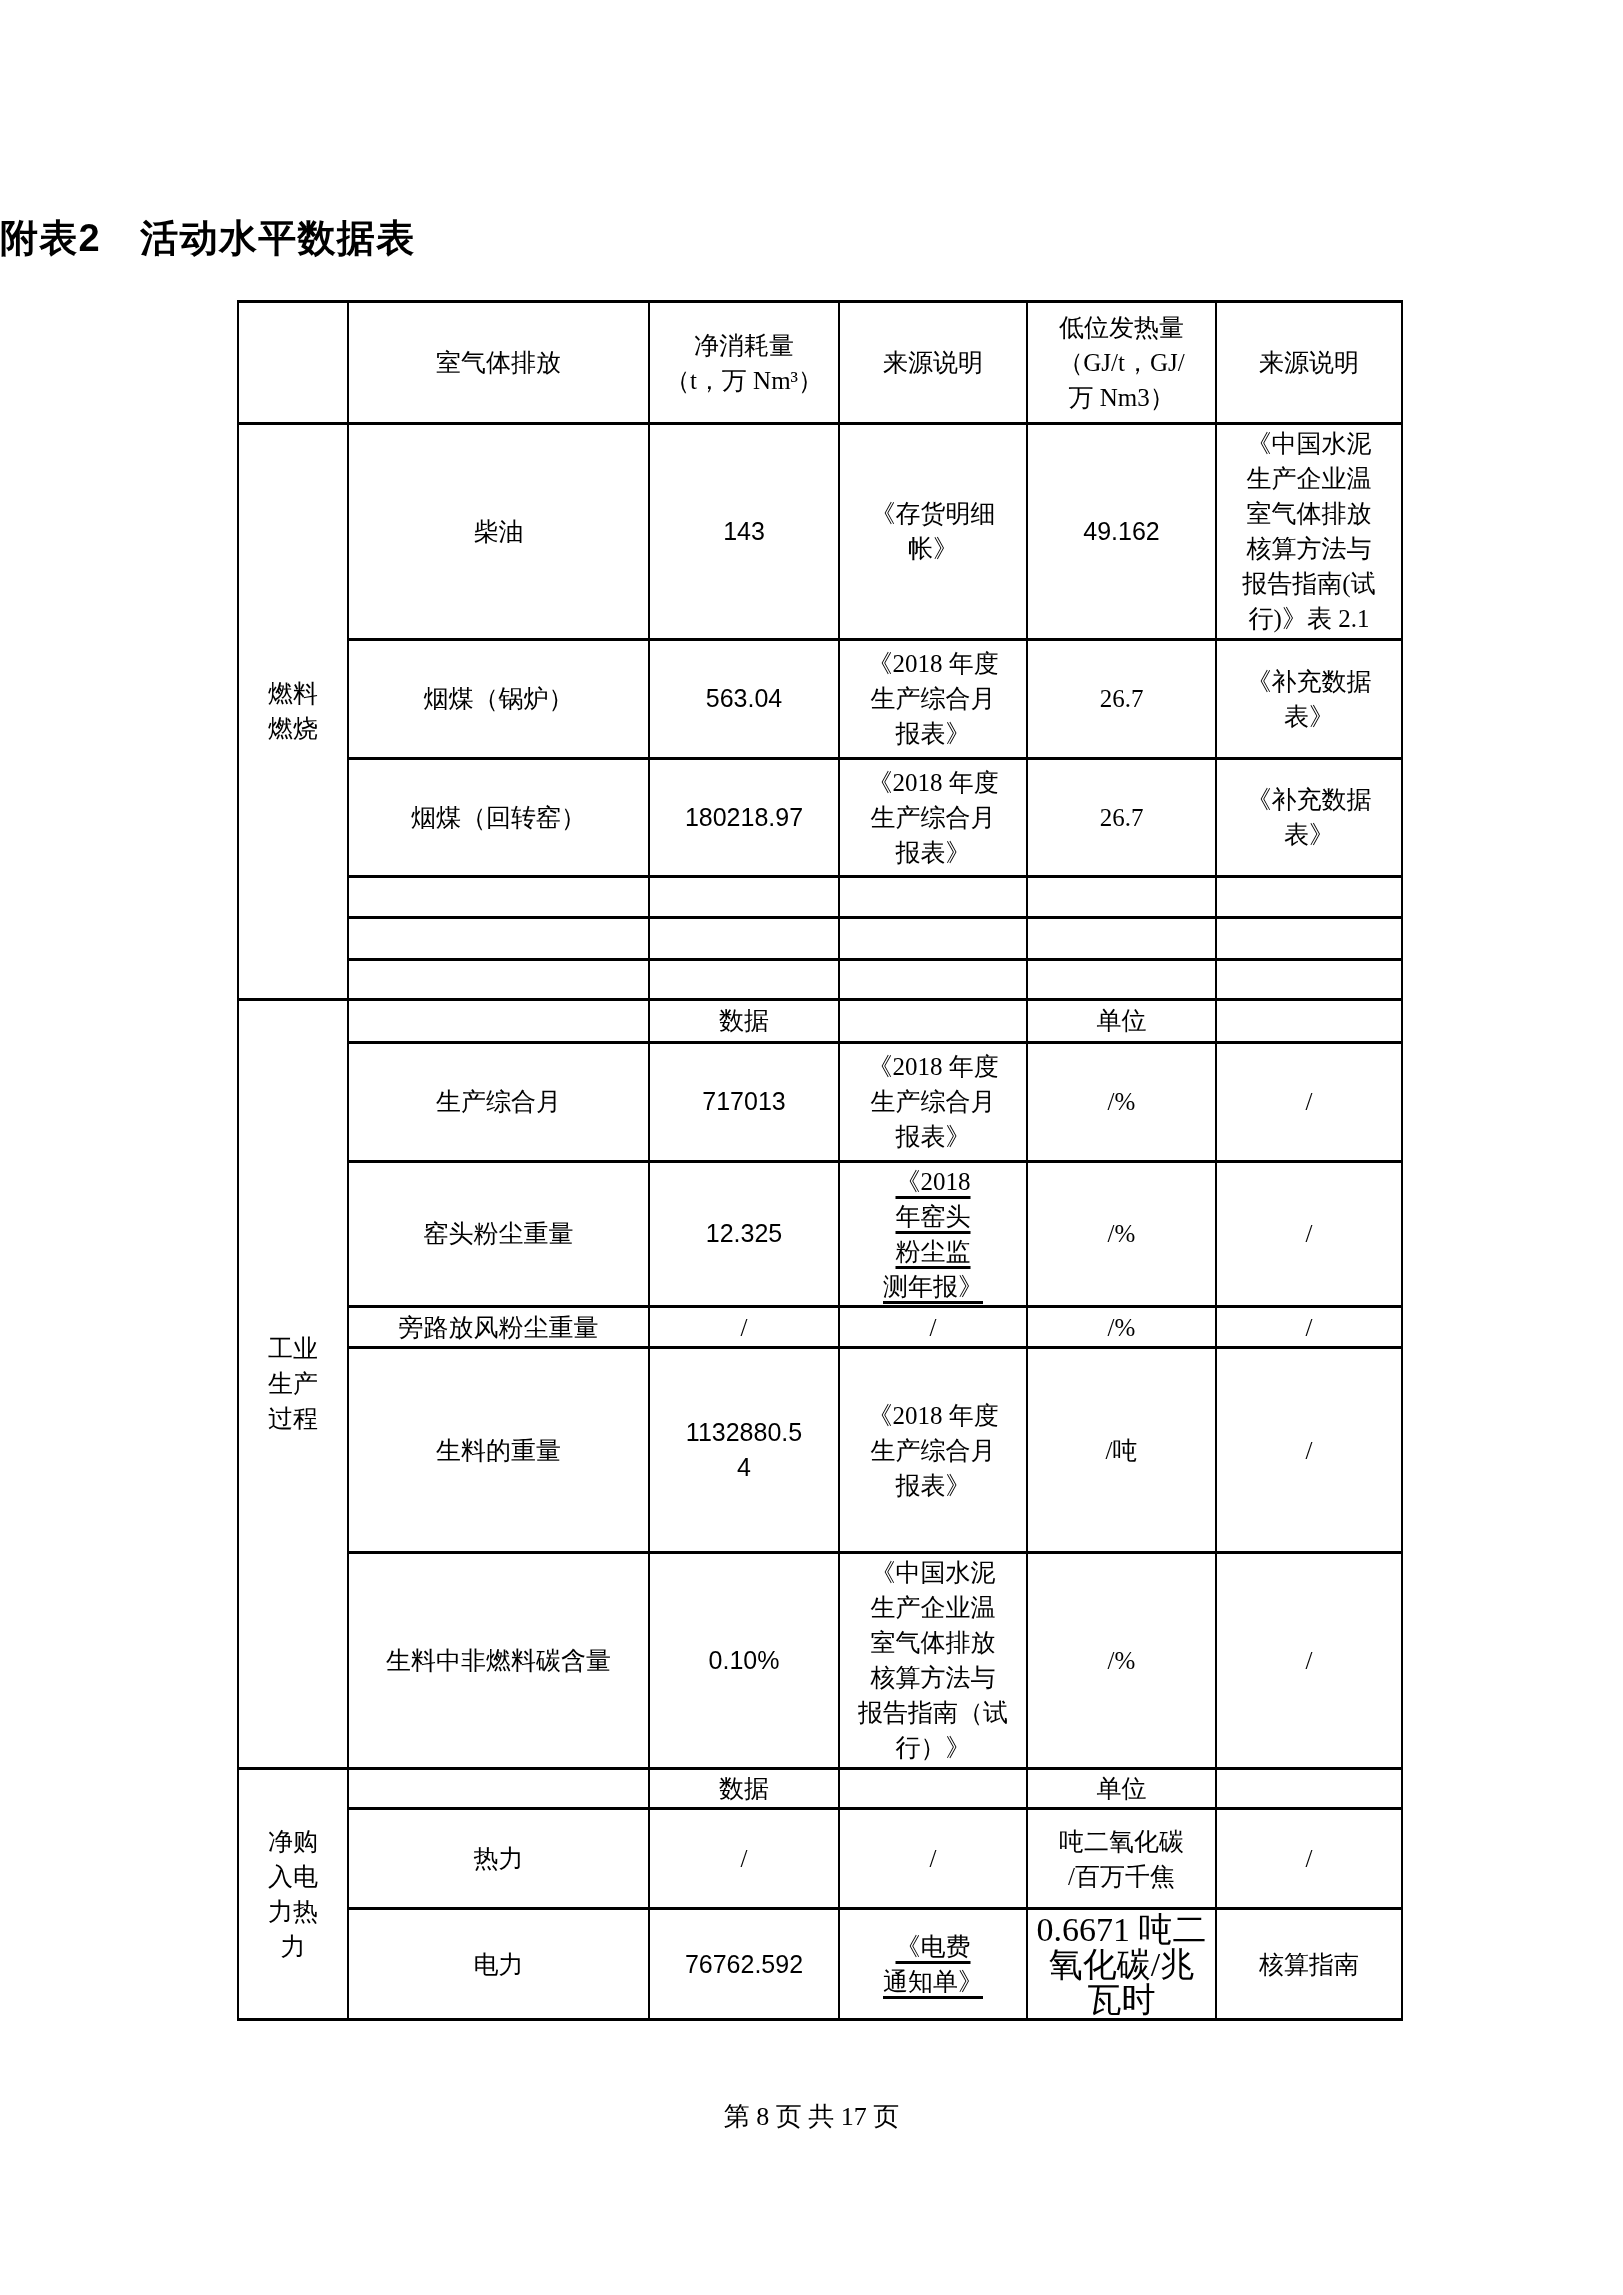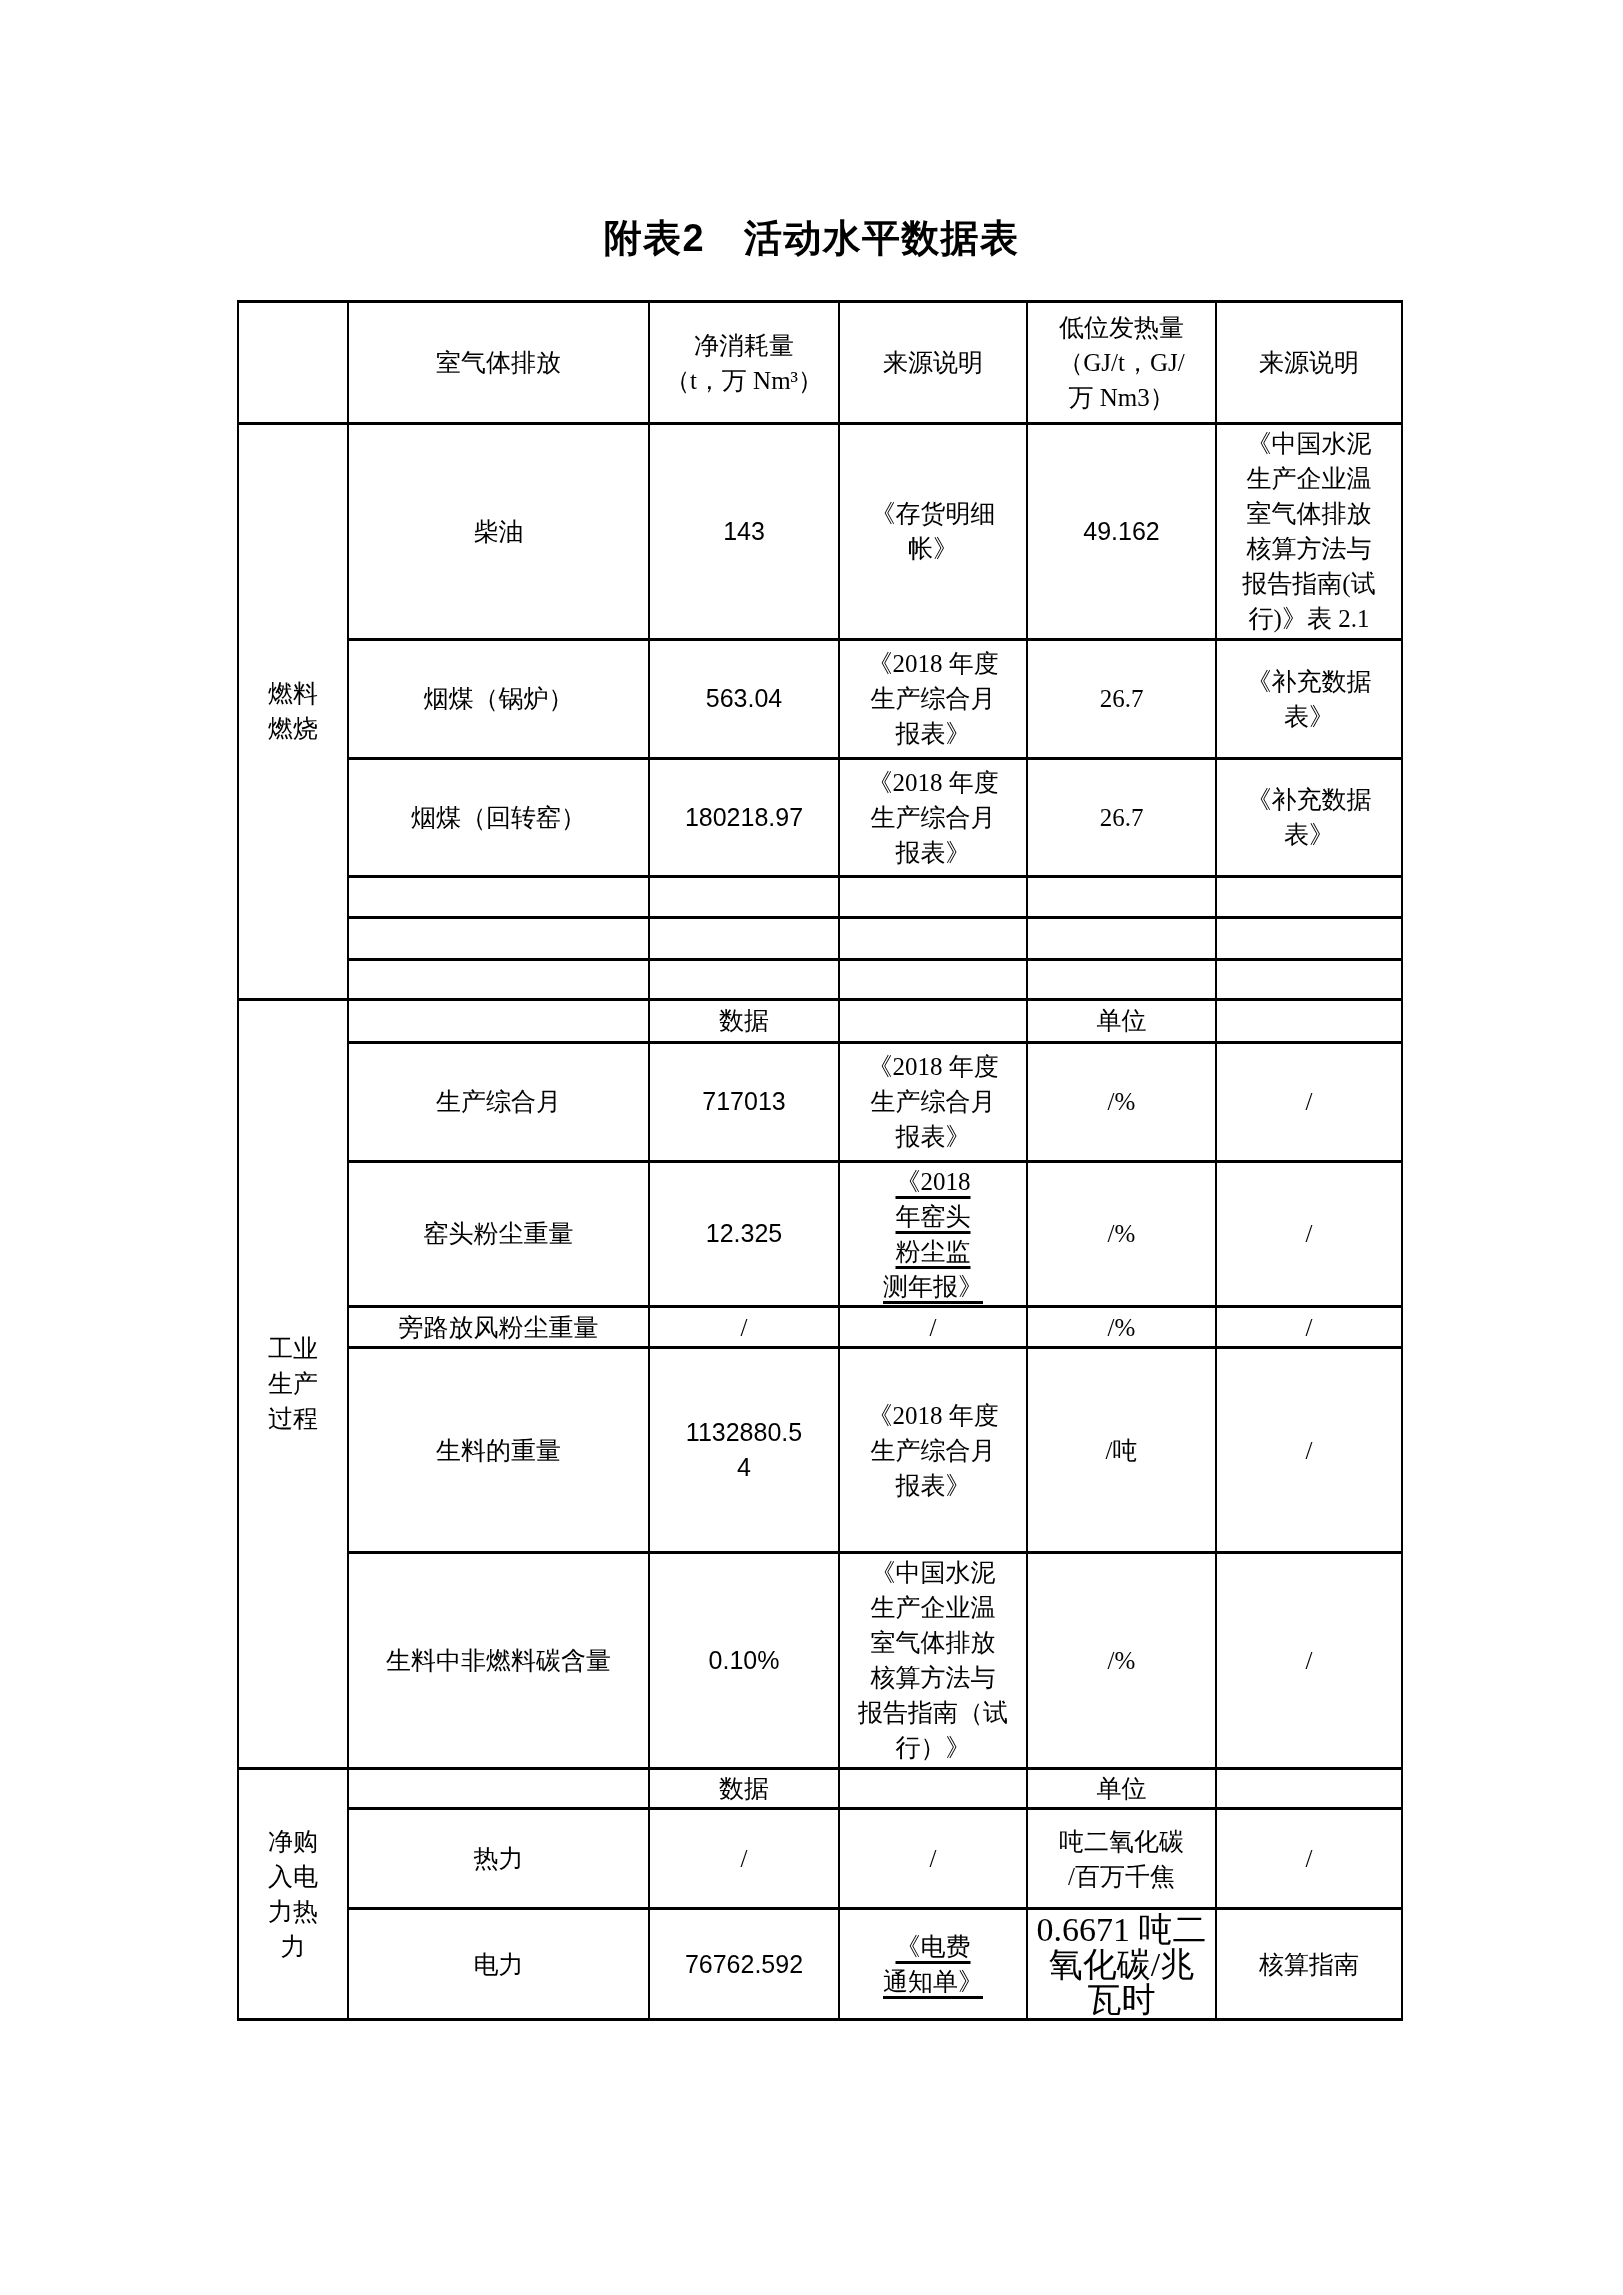--- a/index.html
+++ b/index.html
@@ -9,21 +9,21 @@
     height:2295px;
     background:#ffffff;
     color:#000;
     font-family:"Liberation Serif","DejaVu Serif",serif;
   }
   .doc-title{
     position:absolute;
     top:213px;
     left:0;
     width:100%;
-    text-align:center;
+    text-align:left;
     font-size:38px;
     font-weight:bold;
     font-family:"Liberation Sans","DejaVu Sans",sans-serif;
     white-space:pre;
     letter-spacing:1.3px;
   }
   table.tbl{
     position:absolute;
     left:237px;
     top:300px;
@@ -275,15 +275,16 @@
       <td class="bigsrc">《电费
 通知单》</td>
       <td class="numserif" style="font-size:34px">0.6671 吨二
 氧化碳/兆
 瓦时</td>
       <td>核算指南</td>
     </tr>
   </tbody>
     </table>
 
+  <div class="footer">第 8 页 共 17 页</div>
 
 </div>
 
 
 </body></html>

